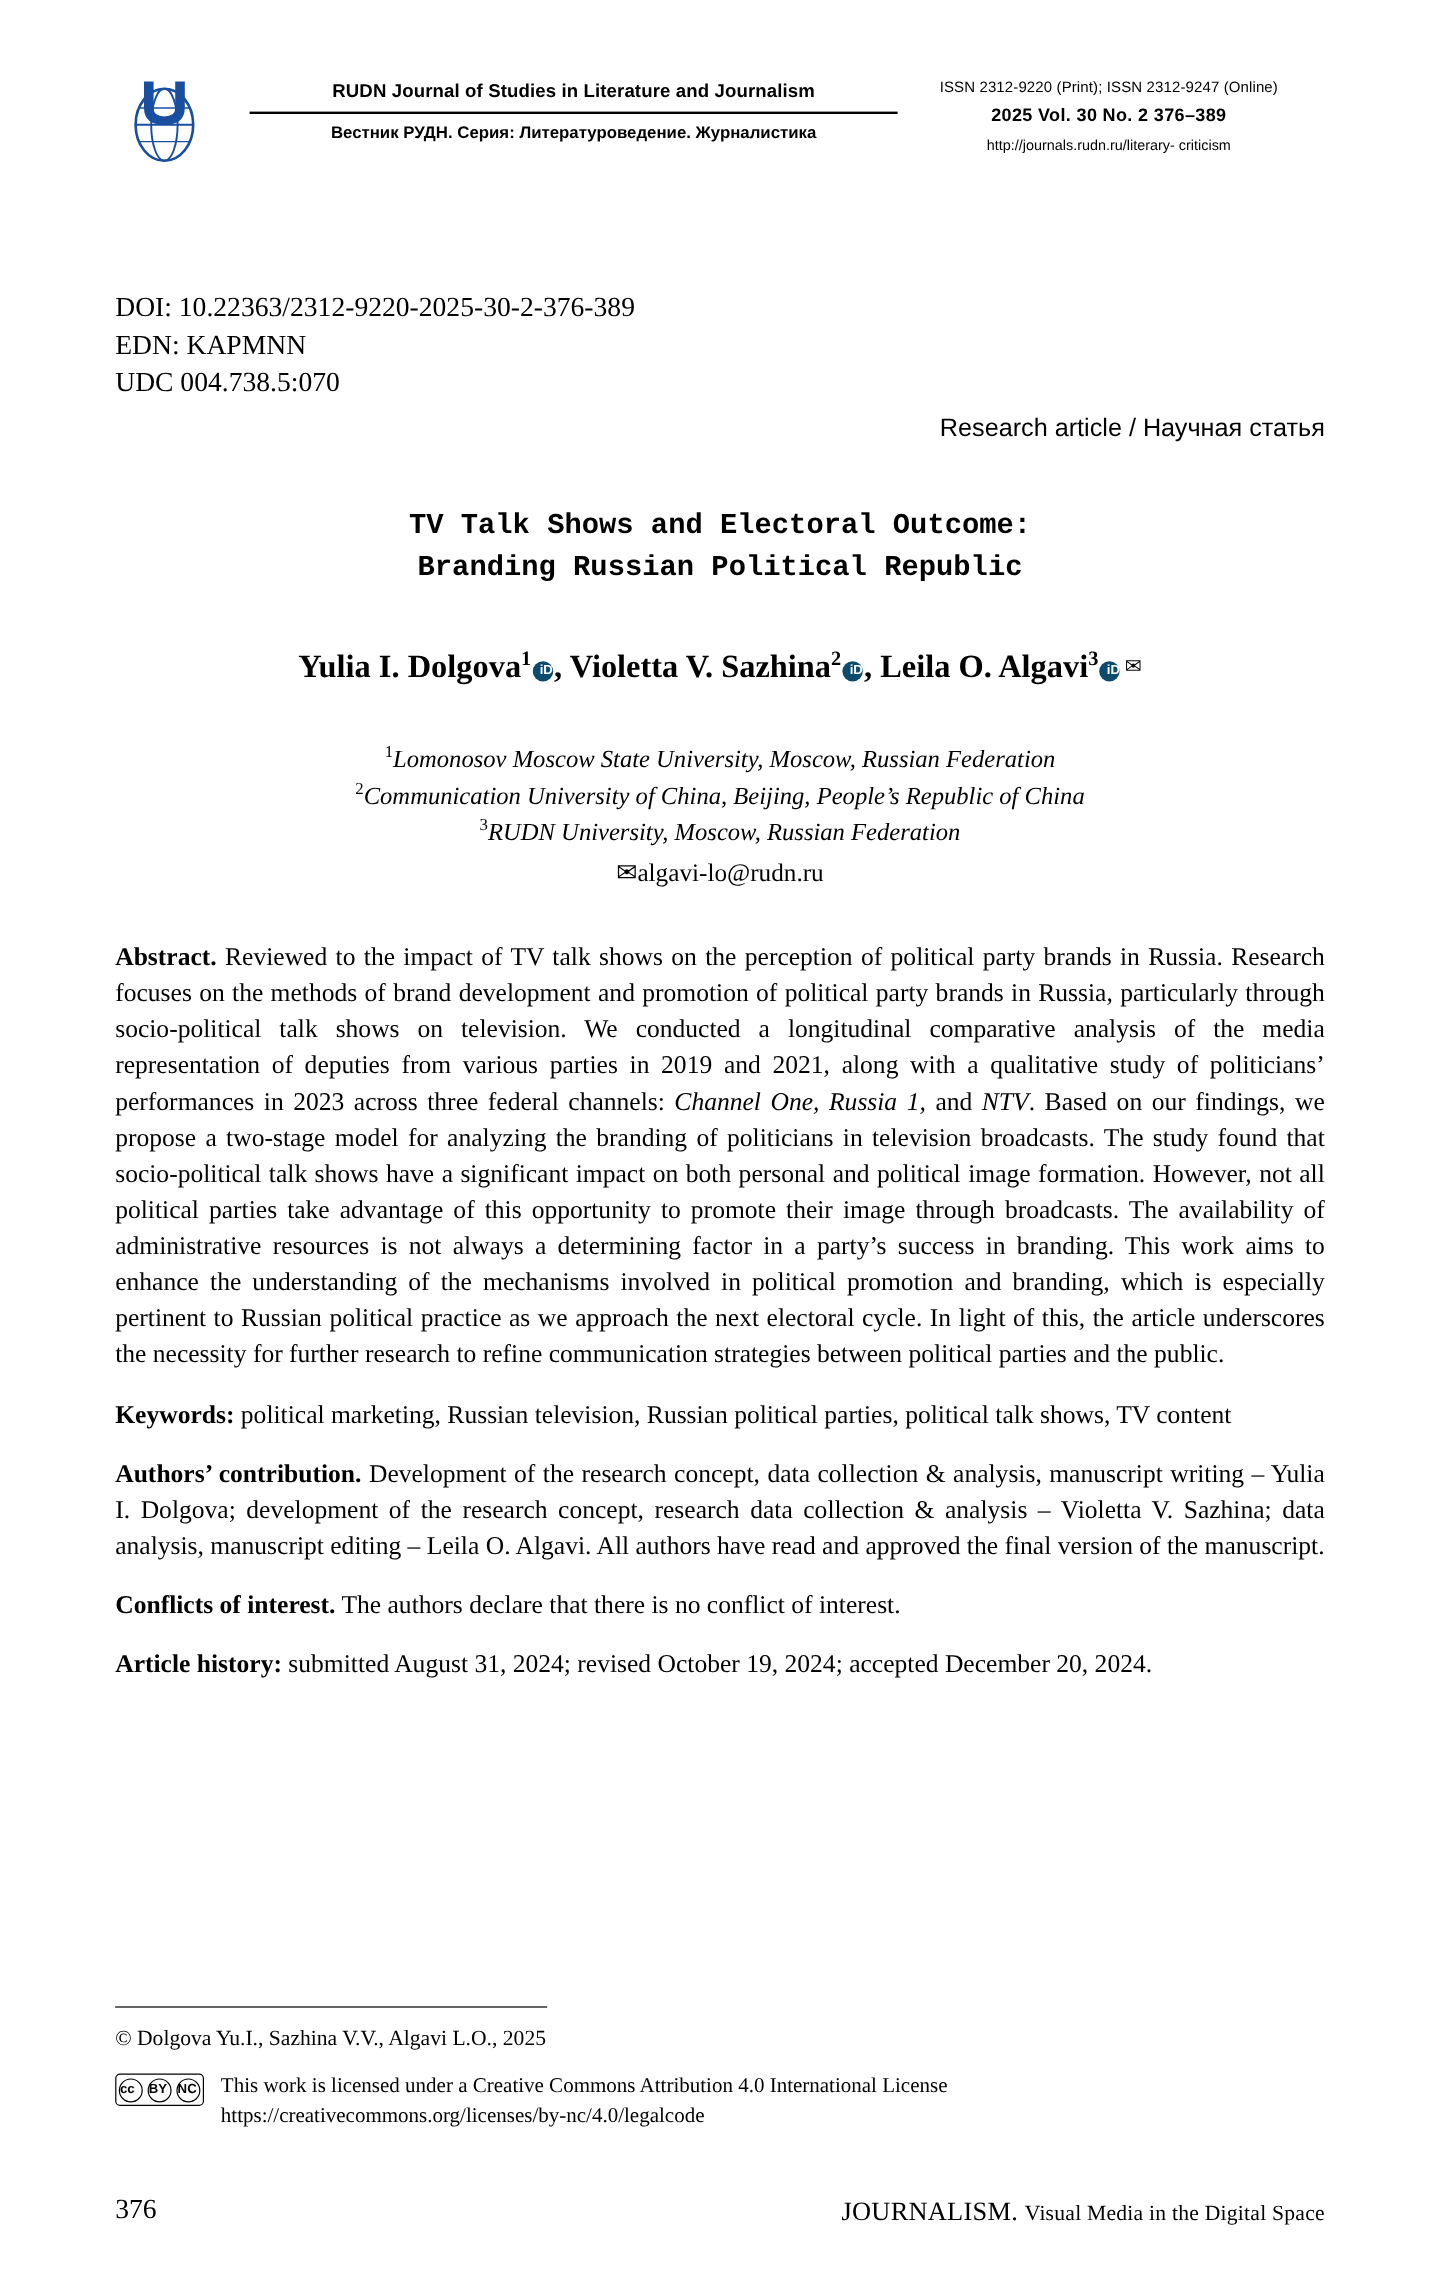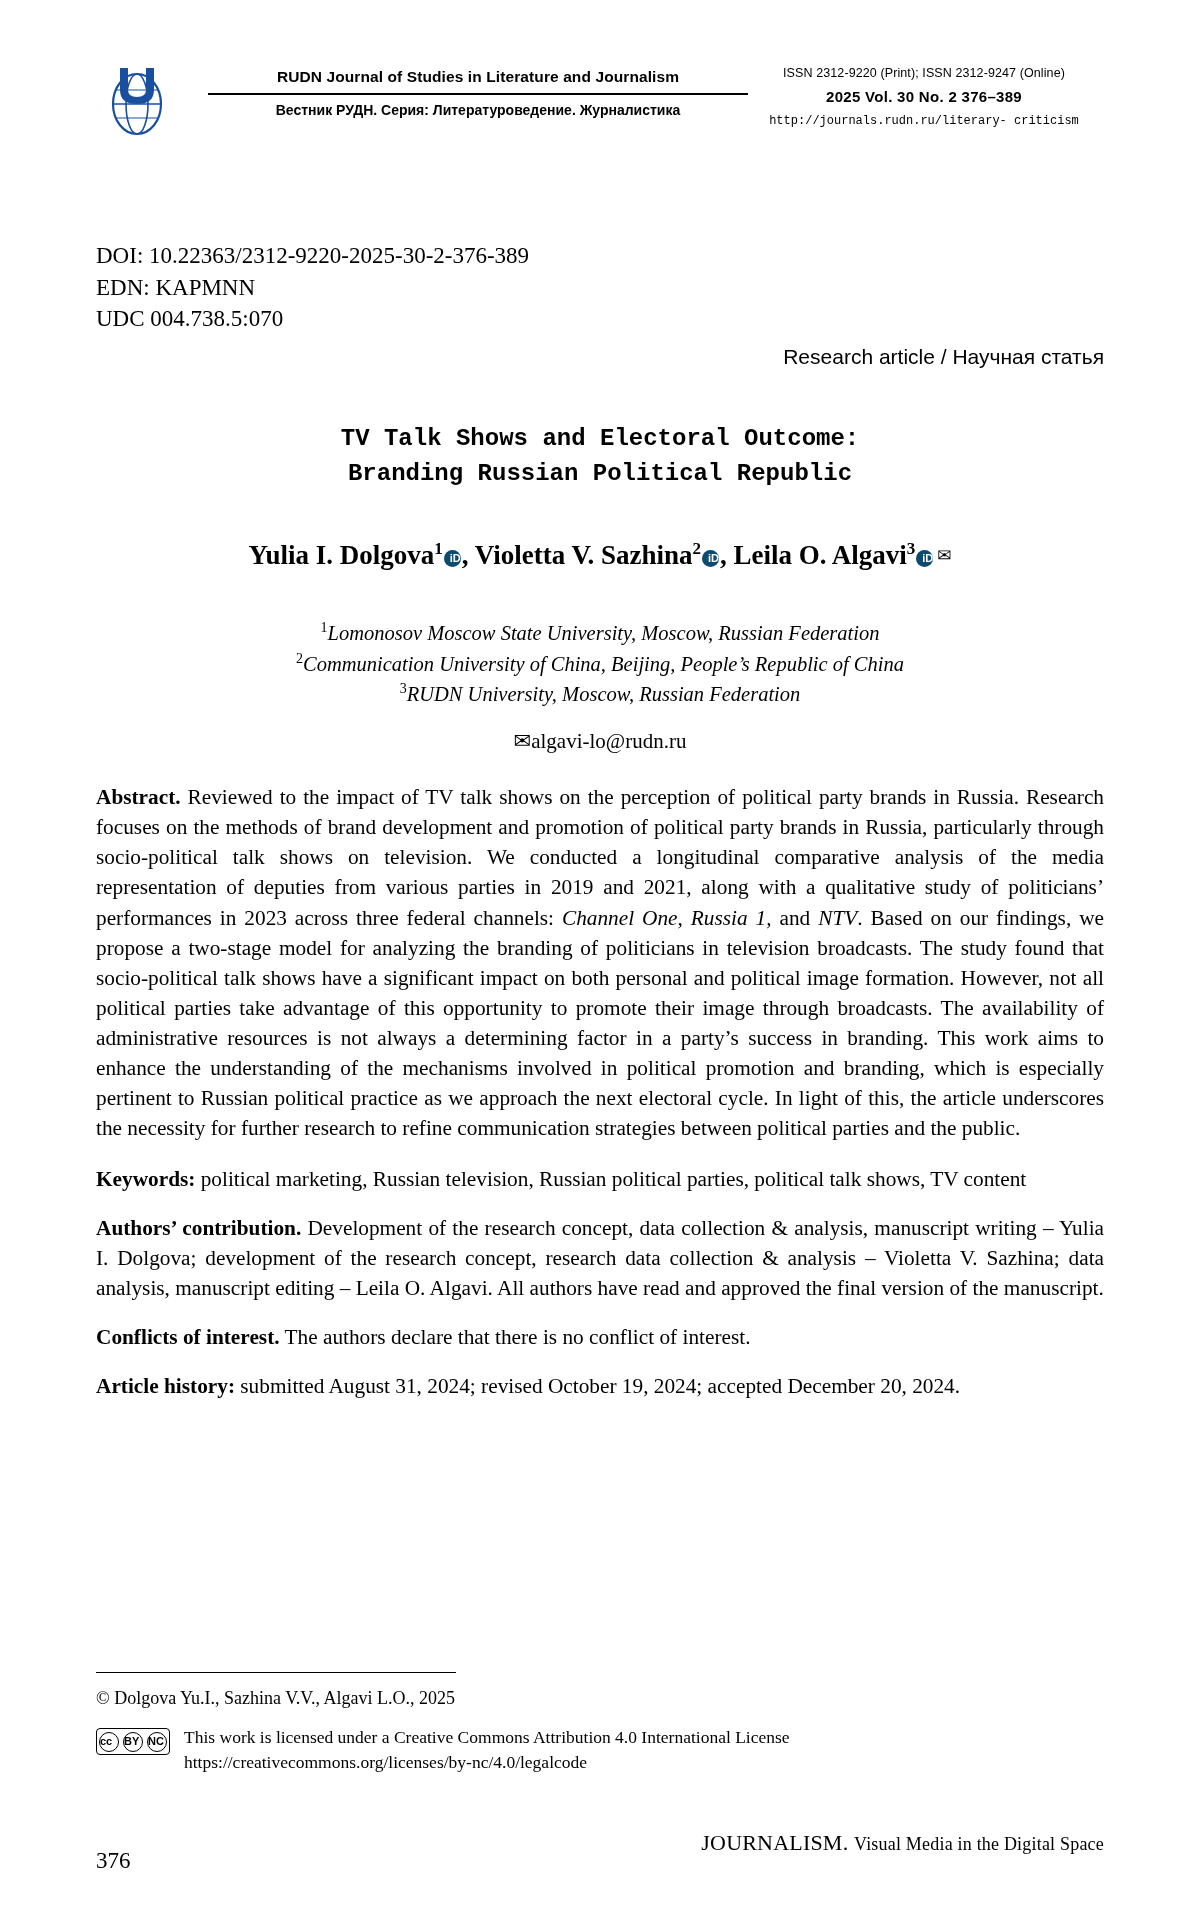--- a/index.html
+++ b/index.html
@@ -71,21 +71,20 @@
   }
   .issue-line {
     font-size: 15px;
     font-weight: bold;
     margin-top: 8px;
     letter-spacing: 0.3px;
   }
   .site-url {
     font-size: 12px;
     margin-top: 9px;
-    font-family: Liberation Mono, monospace;
   }
 
   
   .ids {
     position: absolute;
     left: 96px;
     top: 240px;
     font-size: 23px;
     line-height: 1.38;
   }
@@ -151,21 +150,21 @@
     top: 618px;
     text-align: center;
     font-style: italic;
     font-size: 20.5px;
     line-height: 1.45;
   }
   .affils sup { font-size: 14px; font-style: normal; }
   .email {
     font-style: normal;
     font-size: 21px;
-    margin-top: 16px;
+    margin-top: 2px;
   }
 
   
   .body {
     position: absolute;
     left: 96px;
     right: 96px;
     top: 782px;
     font-size: 21.3px;
     line-height: 1.415;
@@ -221,21 +220,20 @@
   .license-text {
     margin-left: 14px;
     font-size: 17.5px;
     line-height: 1.45;
   }
   .page-num {
     position: absolute;
     left: 96px;
     top: 1828px;
     font-size: 23px;
-    margin-top: 20px;
   }
   .running-title {
     position: absolute;
     left: 0;
     right: 96px;
     top: 1830px;
     text-align: right;
     font-size: 22px;
     letter-spacing: 0.2px;
   }

